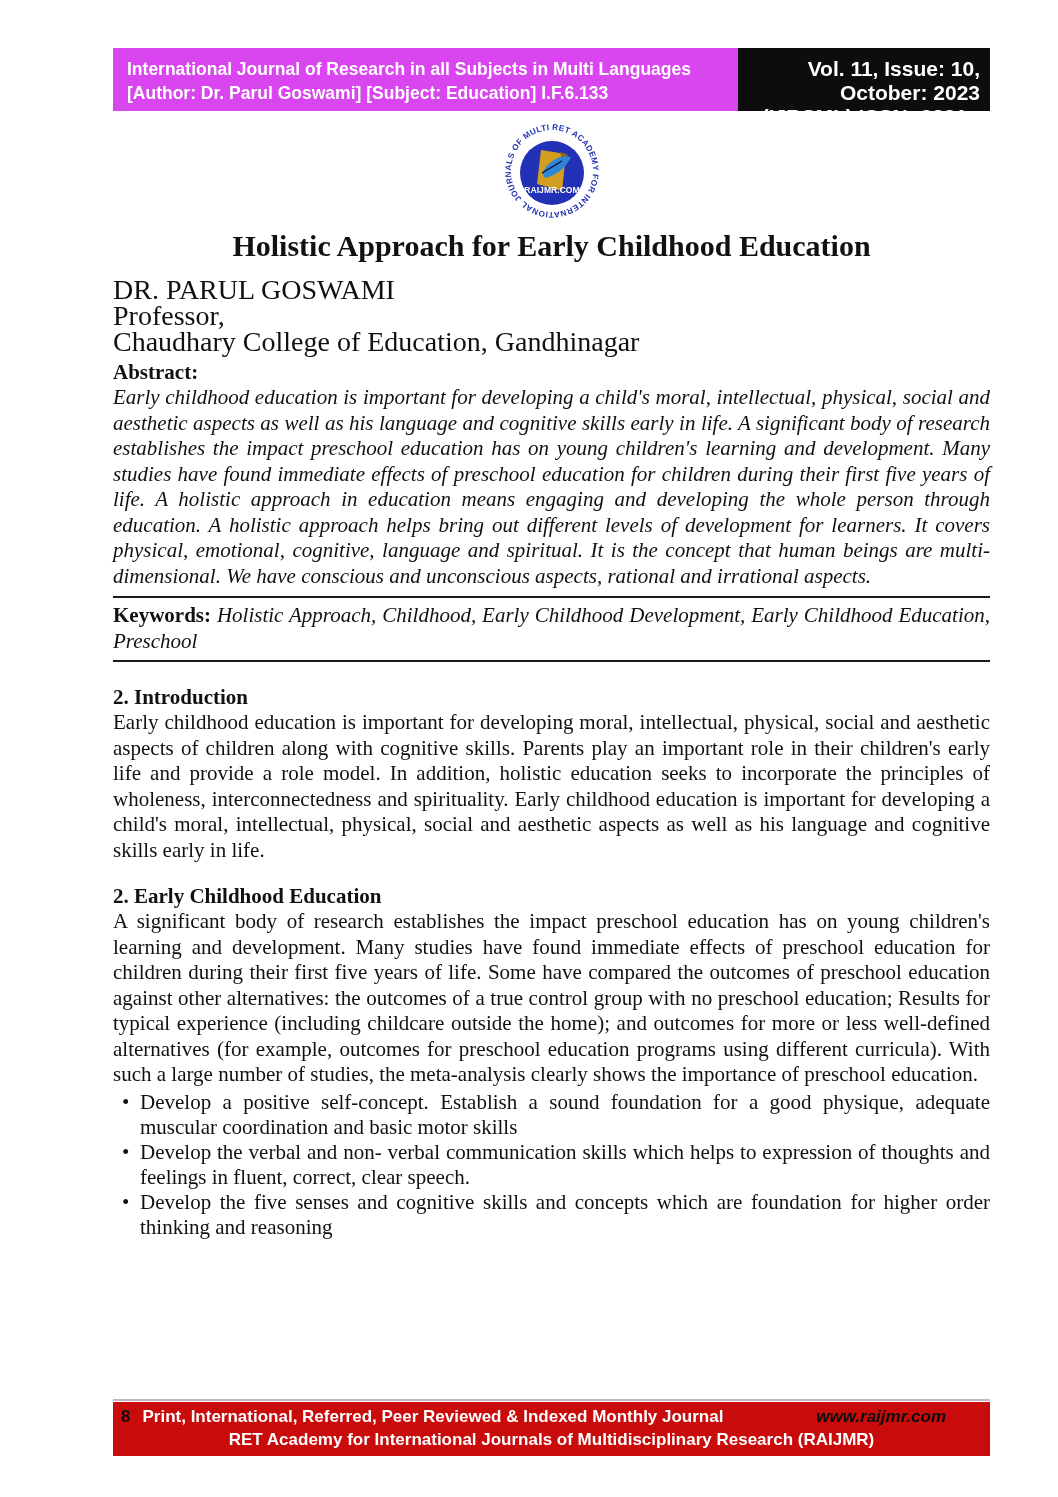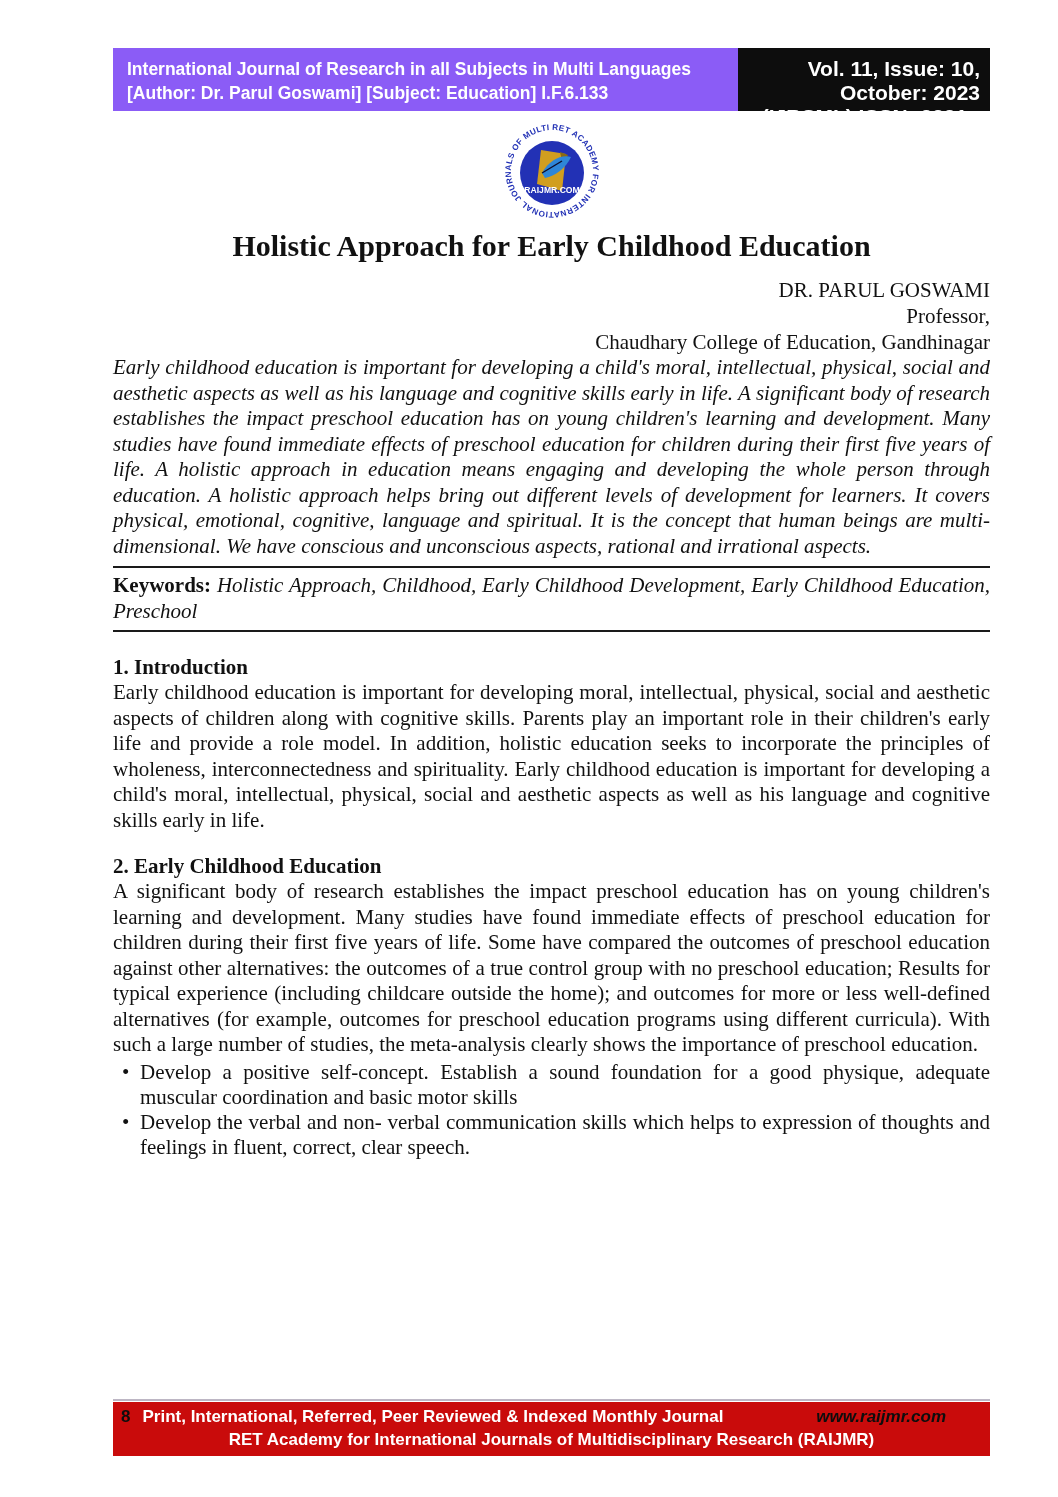--- a/index.html
+++ b/index.html
@@ -11,39 +11,39 @@
     background: #ffffff;
     overflow: hidden;
     font-family: "Liberation Serif", serif;
     color: #111;
   }
   .content { margin-left: 113px; width: 877px; }
 
   
   .header { display: flex; margin-top: 48px; height: 63px; }
   .header-left {
-    background: #8b5cf6; color: #ffffff; width: 708px; height: 100%;
+    background: #d946ef; color: #ffffff; width: 708px; height: 100%;
     font-family: "Liberation Sans", sans-serif; font-weight: bold; font-size: 17.5px;
     padding: 9px 6px 0 14px; line-height: 24px;
   }
   .header-right {
     background: #0d0d0d; color: #ffffff; width: 285px; height: 100%;
     font-family: "Liberation Sans", sans-serif; font-weight: bold; font-size: 21px;
     padding: 9px 10px 0 4px; line-height: 24px; text-align: right;
   }
 
   
   .logo-wrap { display: flex; justify-content: center; margin-top: 10px; height: 100px; }
   .logo-wrap svg { width: 100px; height: 100px; }
 
   
   .paper-title {
     margin-top: 8px; text-align: center; font-weight: bold; font-size: 30px; line-height: 34px;
   }
-  .author-block { margin-top: 14px; text-align: right; font-size: 21px; line-height: 26px; }
+  .author-block { margin-top: 14px; text-align: left; font-size: 28px; line-height: 26px; }
 
   
   .abstract-label { margin-top: 4px; font-weight: bold; font-size: 21px; line-height: 26px; }
   .abstract-text { font-style: italic; font-size: 21px; line-height: 25.5px; text-align: justify; }
 
   
   .keywords-block {
     margin-top: 7px; border-top: 2px solid #1a1a1a; border-bottom: 2px solid #1a1a1a;
     padding: 5px 0 6px 0; font-size: 21px; line-height: 25.5px; text-align: justify;
   }
@@ -112,35 +112,37 @@
     </div>
 
     <h1 class="paper-title">Holistic Approach for Early Childhood Education</h1>
 
     <div class="author-block">
       <div>DR. PARUL GOSWAMI</div>
       <div>Professor,</div>
       <div>Chaudhary College of Education, Gandhinagar</div>
     </div>
 
+    <div class="abstract-label">Abstract:</div>
     <div class="abstract-text">Early childhood education is important for developing a child's moral, intellectual, physical, social and aesthetic aspects as well as his language and cognitive skills early in life. A significant body of research establishes the impact preschool education has on young children's learning and development. Many studies have found immediate effects of preschool education for children during their first five years of life. A holistic approach in education means engaging and developing the whole person through education. A holistic approach helps bring out different levels of development for learners. It covers physical, emotional, cognitive, language and spiritual. It is the concept that human beings are multi-dimensional. We have conscious and unconscious aspects, rational and irrational aspects.</div>
 
     <div class="keywords-block">
       <span class="keywords-label">Keywords:</span><span class="keywords-text"> Holistic Approach, Childhood, Early Childhood Development, Early Childhood Education, Preschool</span>
     </div>
 
-    <div class="section-heading mt-s1">1. Introduction</div>
+    <div class="section-heading mt-s1">2. Introduction</div>
     <div class="section-body">Early childhood education is important for developing moral, intellectual, physical, social and aesthetic aspects of children along with cognitive skills. Parents play an important role in their children's early life and provide a role model. In addition, holistic education seeks to incorporate the principles of wholeness, interconnectedness and spirituality. Early childhood education is important for developing a child's moral, intellectual, physical, social and aesthetic aspects as well as his language and cognitive skills early in life.</div>
 
     <div class="section-heading mt-s2">2. Early Childhood Education</div>
     <div class="section-body">A significant body of research establishes the impact preschool education has on young children's learning and development. Many studies have found immediate effects of preschool education for children during their first five years of life. Some have compared the outcomes of preschool education against other alternatives: the outcomes of a true control group with no preschool education; Results for typical experience (including childcare outside the home); and outcomes for more or less well-defined alternatives (for example, outcomes for preschool education programs using different curricula). With such a large number of studies, the meta-analysis clearly shows the importance of preschool education.</div>
 
     <ul class="bullets">
       <li>Develop a positive self-concept. Establish a sound foundation for a good physique, adequate muscular coordination and basic motor skills</li>
       <li>Develop the verbal and non- verbal communication skills which helps to expression of thoughts and feelings in fluent, correct, clear speech.</li>
+      <li>Develop the five senses and cognitive skills and concepts which are foundation for higher order thinking and reasoning</li>
     </ul>
   </div>
 
   <div class="footer">
     <div class="pre-footer-line"></div>
     <div class="footer-bar">
       <div class="footer-row1">
         <span class="footer-page-num">8</span>
         <span class="footer-journal">Print, International, Referred, Peer Reviewed &amp; Indexed Monthly Journal</span>
         <span class="footer-site">www.raijmr.com</span>

